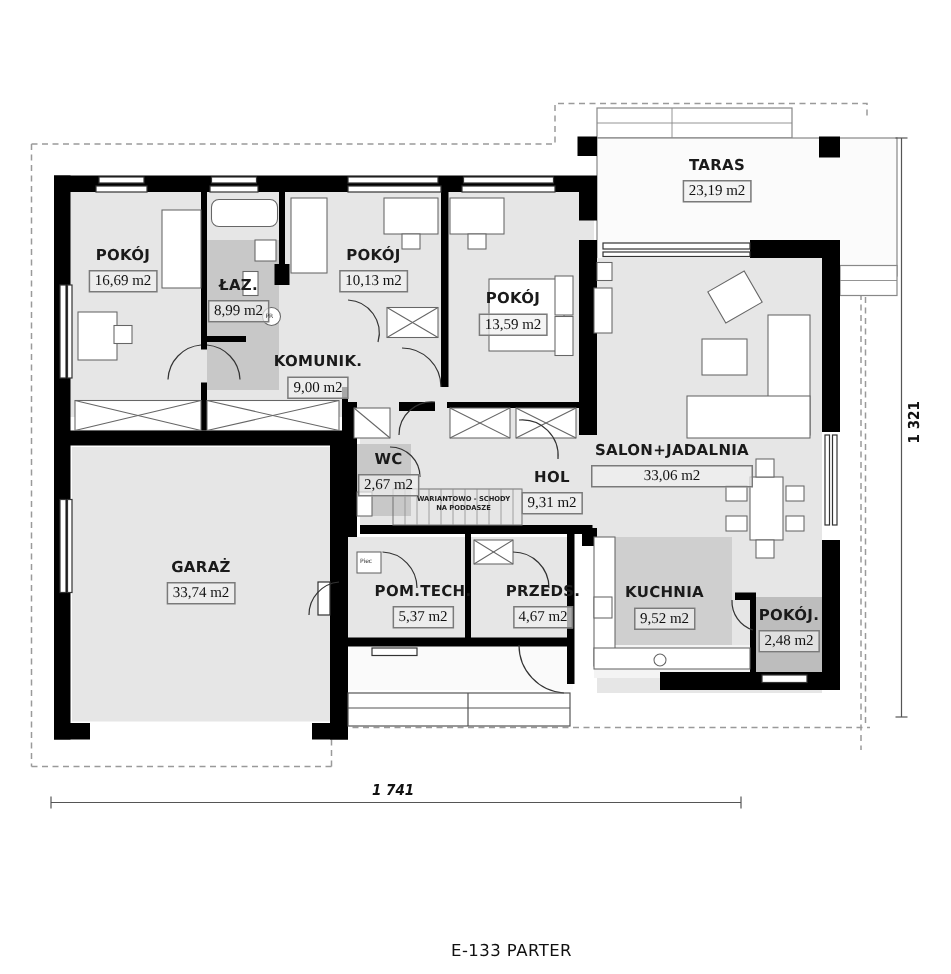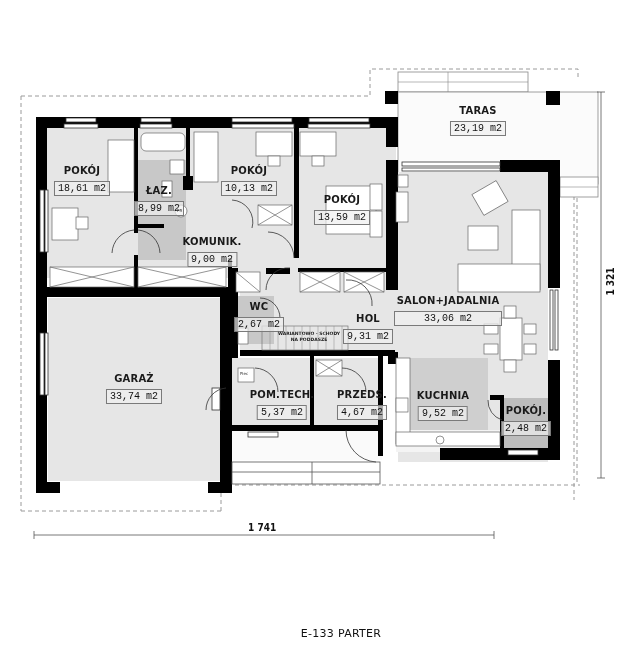--- a/index.html
+++ b/index.html
@@ -4,21 +4,21 @@
 <style>
   html, body { margin: 0; padding: 0; background: #ffffff; }
   body { width: 634px; height: 649px; position: relative; overflow: hidden;
          font-family: "Liberation Sans", sans-serif; }
   #plan { position: absolute; left: 0; top: 0; width: 634px; height: 649px; }
   .room-label { position: absolute; transform: translateX(-50%); text-align: center;
                 white-space: nowrap; }
   .room-name { font-family: "DejaVu Sans", sans-serif; font-weight: bold;
                font-size: 10px; color: #1a1a1a; letter-spacing: 0.2px;
                line-height: 13px; display: block; }
-  .room-area { display: inline-block; font-family: Liberation Mono, monospace;
+  .room-area { display: inline-block; font-family: Liberation Serif, serif;
                font-size: 10px; color: #111; border: 1px solid #7a7a7a;
                background: rgba(240,240,240,0.7); padding: 0 3px; line-height: 13px;
                margin-top: 1px; }
   .room-area.wide { min-width: 100px; }
   .stair-note { position: absolute; font-family: "DejaVu Sans", sans-serif;
                 font-size: 4.5px; font-weight: bold; color: #222; text-align: center;
                 line-height: 6px; }
   .dim { position: absolute; font-family: "DejaVu Sans Condensed", "DejaVu Sans", sans-serif;
          font-weight: bold; font-size: 10px; color: #111; }
   .dim-vert { transform: rotate(-90deg); transform-origin: center; }
@@ -243,21 +243,21 @@
     <line x1="34" y1="531" x2="34" y2="539"></line>
     <line x1="494" y1="531" x2="494" y2="539"></line>
     <line x1="601" y1="92" x2="601" y2="478"></line>
     <line x1="597" y1="92" x2="605" y2="92"></line>
     <line x1="597" y1="478" x2="605" y2="478"></line>
   </g>
 </svg>
 
 <div class="room-label" style="left:82px; top:164px;">
   <span class="room-name">POKÓJ</span>
-  <span class="room-area">18,61 m2</span>
+  <span class="room-area">16,69 m2</span>
 </div>
 <div class="room-label" style="left:159px; top:184px;">
   <span class="room-name">ŁAZ.</span>
   <span class="room-area">8,99 m2</span>
 </div>
 <div class="room-label" style="left:249px; top:164px;">
   <span class="room-name">POKÓJ</span>
   <span class="room-area">10,13 m2</span>
 </div>
 <div class="room-label" style="left:342px; top:193px;">
@@ -306,16 +306,16 @@
 </div>
 
 <div class="stair-note" style="left:272px; top:331px; width:74px;">
   <div>WARIANTOWO - SCHODY</div>
   <div>NA PODDASZE</div>
 </div>
 
 <div style="position:absolute; left:240px; top:371px; font-size:4px; font-family:'DejaVu Sans',sans-serif; color:#333;">Piec</div>
 <div style="position:absolute; left:177px; top:208px; font-size:4px; font-family:'DejaVu Sans',sans-serif; color:#333;">PR</div>
 
-<div class="dim" style="left:248px; top:522px;">1 741</div>
+<div class="dim" style="left:248px; top:522px;font-style:italic;">1 741</div>
 <div class="dim dim-vert" style="left:596px; top:276px;">1 321</div>
 
 <div class="title">E-133 PARTER</div>
 
 </body></html>

